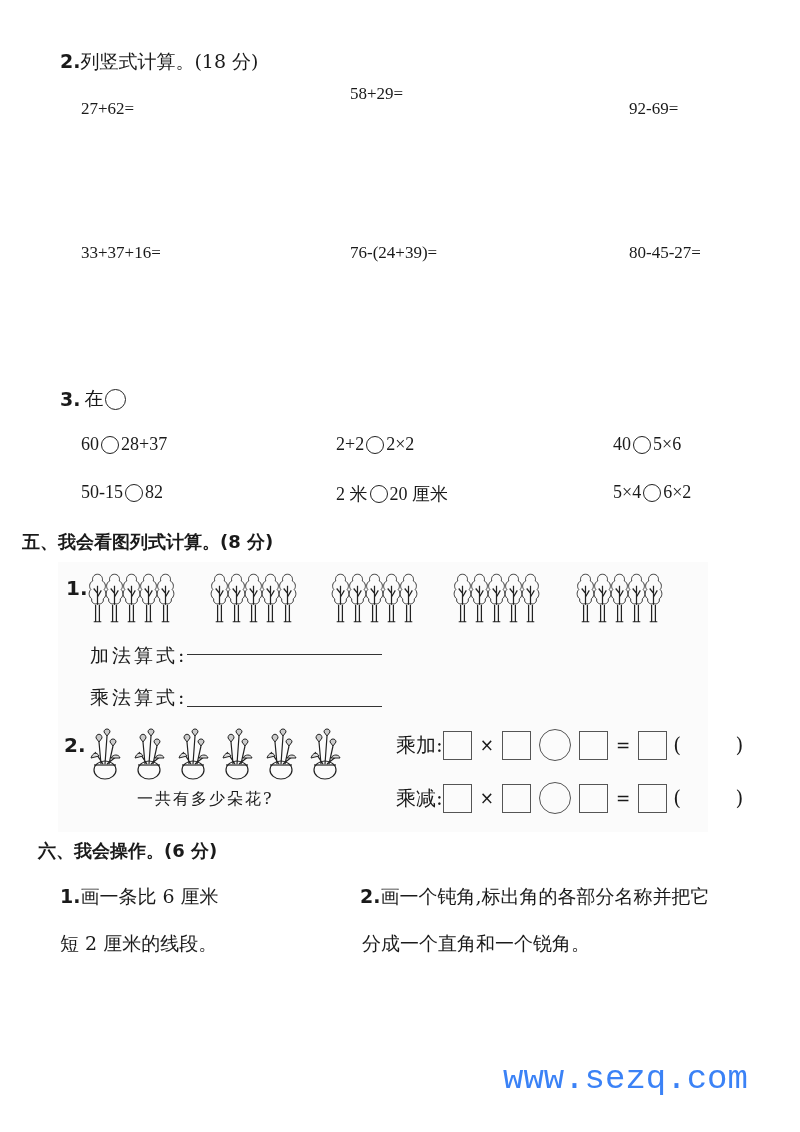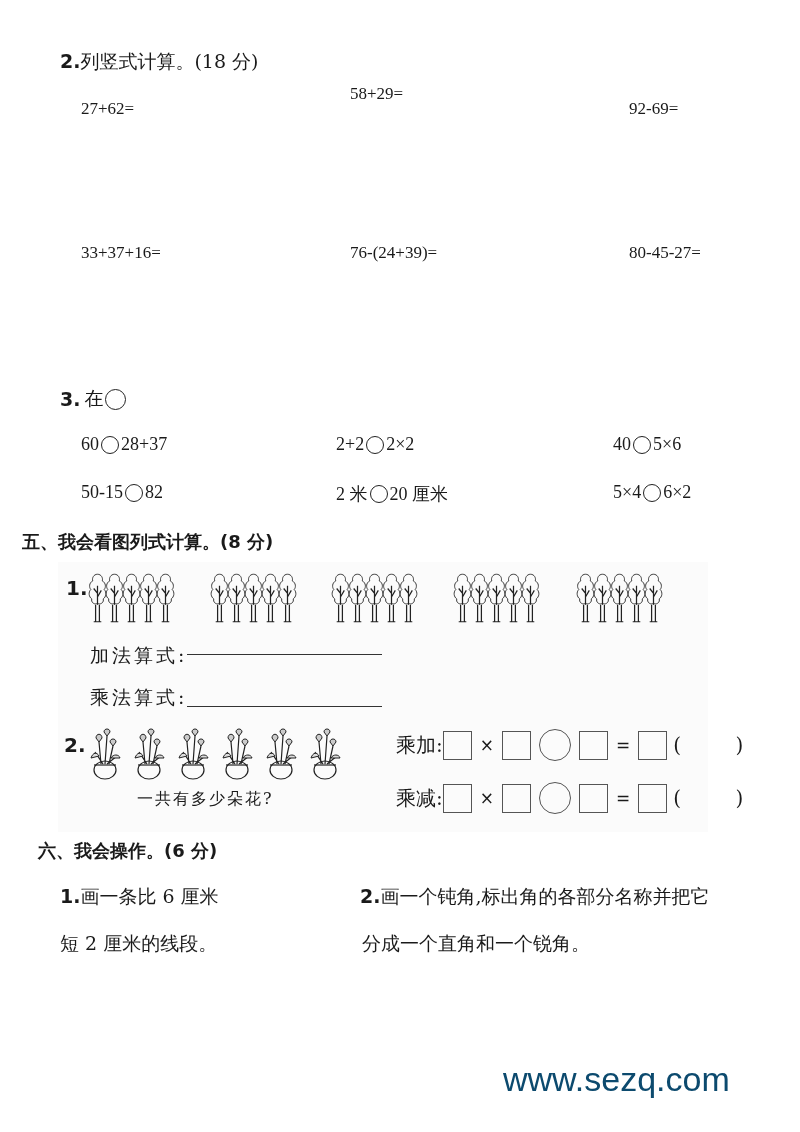--- a/index.html
+++ b/index.html
@@ -17,21 +17,21 @@
   .tree { width: 19px; height: 56px; position: relative; margin-right: -2px; }
   .label-kai { font-size: 19px; font-family: "DejaVu Serif", serif; letter-spacing: 3px; }
   .blank-line { display: inline-block; border-bottom: 1.5px solid #333; width: 195px; height: 1px; vertical-align: bottom; margin-bottom: 4px; }
   .pot { width: 36px; height: 55px; position: relative; }
   .box { display: inline-block; width: 29px; height: 29px; border: 1.5px solid #555; box-sizing: border-box; vertical-align: middle; }
   .bigcircle { display: inline-block; width: 32px; height: 32px; border: 1.5px solid #555; border-radius: 50%; box-sizing: border-box; vertical-align: middle; }
   .formula { display: flex; align-items: center; font-size: 19px; }
   .formula .op { margin: 0 8px; font-family: "DejaVu Sans", sans-serif; font-size: 17px; }
   .formula .paren { margin-left: 6px; width: 70px; display: flex; justify-content: space-between; font-size: 20px; }
   .op-text { font-size: 20px; line-height: 1; margin-left: 44px; }
-  .watermark { font-family: Liberation Sans, sans-serif; font-size: 34px; color: #0c4a6e; }
+  .watermark { font-family: Liberation Mono, monospace; font-size: 34px; color: #3b82f6; }
 </style>
 </head>
 <body>
 
 <div class="abs q-title" style="left:60px; top:49px;">
   <span class="num">2.</span><span>列竖式计算。(18 分)</span>
 </div>
 <div class="abs expr" style="left:81px; top:99px;">27+62=</div>
 <div class="abs expr" style="left:350px; top:84px;">58+29=</div>
 <div class="abs expr" style="left:629px; top:99px;">92-69=</div>

